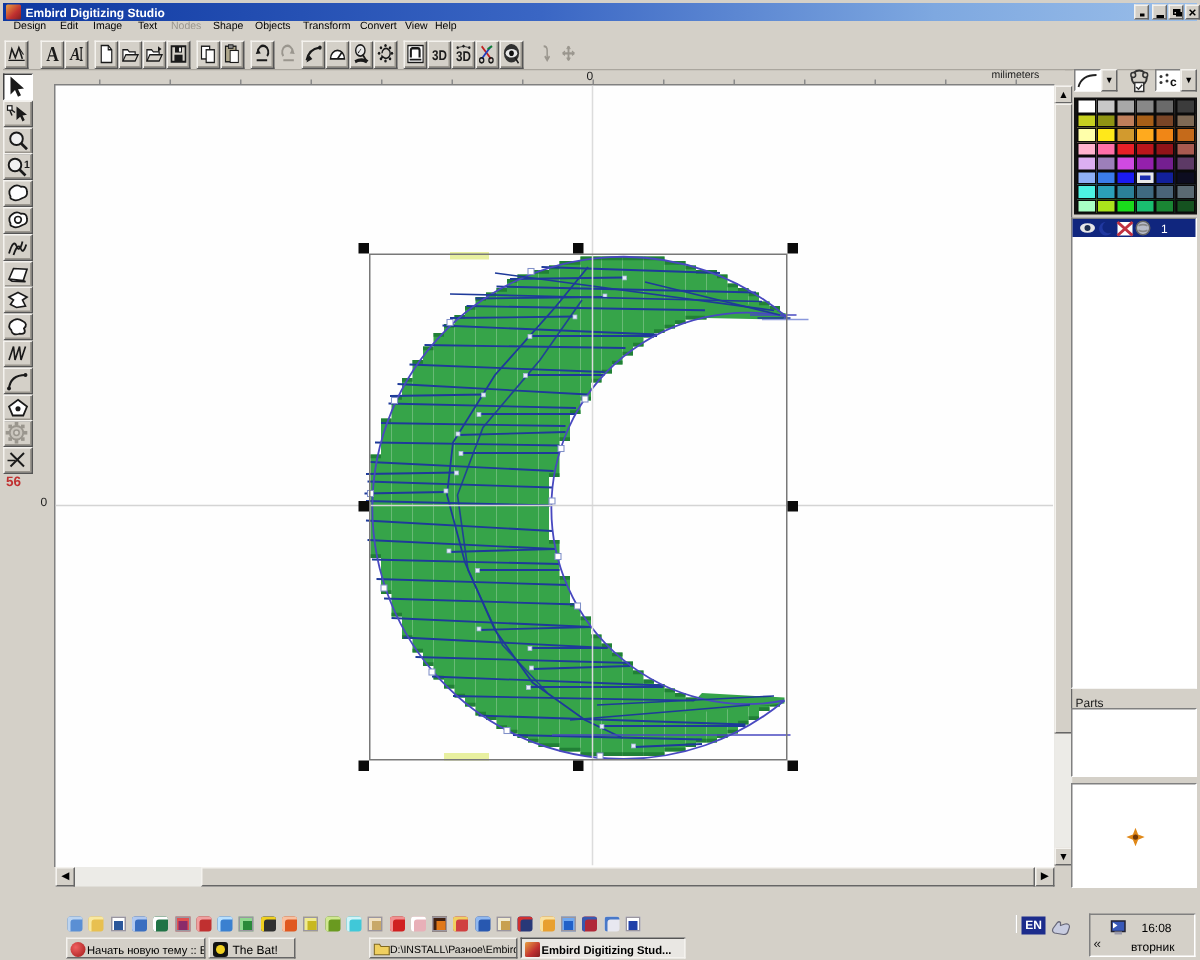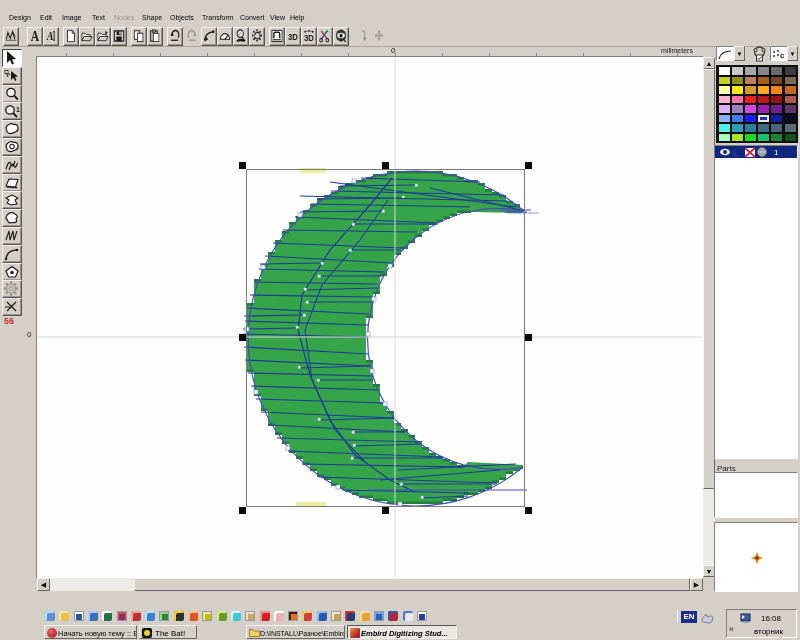--- a/index.html
+++ b/index.html
@@ -2,20 +2,35 @@
 <html><head><meta charset="utf-8"><style>
 * { margin:0; padding:0; box-sizing:border-box; }
 body { font-family:"Liberation Sans",sans-serif; width:800px; height:640px; overflow:hidden; background:#d4d0c8; }
 #w { position:relative; width:800px; height:640px; background:#d4d0c8; }
 .sunk { border-top:1px solid #808080; border-left:1px solid #808080; border-bottom:1px solid #fff; border-right:1px solid #fff; }
 .raise { border-top:1px solid #f4f2ee; border-left:1px solid #f4f2ee; border-bottom:1px solid #666; border-right:1px solid #666; }
 .sb { position:absolute; font-size:8px; color:#1a1a1a; }
 </style></head><body>
 <div id="w">
 
+<div style="position:absolute;left:2px;top:2px;width:796px;height:12px;background:linear-gradient(90deg,#0d37a0 0%,#3a66c4 45%,#7ea8e0 78%,#9abee9 100%);">
+  <div style="position:absolute;left:2px;top:1px;width:10px;height:10px;background:linear-gradient(135deg,#e8a040,#c03030 60%,#802020);border-radius:1px;"></div>
+  <div style="position:absolute;left:15px;top:1.5px;font-size:8px;font-weight:bold;color:#fff;letter-spacing:0;">Embird Digitizing Studio</div>
+  <div class="raise" style="position:absolute;left:754px;top:1px;width:10px;height:10px;background:#d4d0c8;">
+        <div style="position:absolute;left:3px;top:5px;width:3px;height:2px;background:#000;"></div>
+      </div>
+  <div class="raise" style="position:absolute;left:766px;top:1px;width:10px;height:10px;background:#d4d0c8;">
+        <div style="position:absolute;left:2px;top:6px;width:5px;height:2px;background:#000;"></div>
+      </div>
+  <div class="raise" style="position:absolute;left:777px;top:1px;width:10px;height:10px;background:#d4d0c8;">
+        <div style="position:absolute;left:2px;top:2px;width:5px;height:4px;border:1px solid #000;border-top-width:2px;"></div>
+        <div style="position:absolute;left:4px;top:4px;width:4px;height:3px;border:1px solid #000;border-top-width:2px;background:#d4d0c8;"></div>
+      </div>
+  <div class="raise" style="position:absolute;left:788px;top:1px;width:10px;height:10px;background:#d4d0c8;text-align:center;font-size:9px;font-weight:bold;line-height:9px;color:#000;">×</div>
+</div>
 
 <div style="position:absolute;left:2px;top:14px;width:796px;height:11px;font-size:7px;color:#000;">
   <span style="position:absolute;left:7px;">Design</span>
   <span style="position:absolute;left:38px;">Edit</span>
   <span style="position:absolute;left:60px;">Image</span>
   <span style="position:absolute;left:90px;">Text</span>
   <span style="position:absolute;left:112px;color:#9a968e;">Nodes</span>
   <span style="position:absolute;left:140px;">Shape</span>
   <span style="position:absolute;left:168px;">Objects</span>
   <span style="position:absolute;left:200px;">Transform</span>
@@ -775,21 +790,21 @@
   <span style="position:absolute;left:15px;top:2.5px;font-size:8px;color:#000;white-space:nowrap;">The Bat!</span>
 </div>
 <div class="raise" style="position:absolute;left:246px;top:625px;width:99px;height:14px;background:#d4d0c8;overflow:hidden;">
   <svg width="11" height="10" style="position:absolute;left:2px;top:2px">
         <path d="M0.5 8.5 V1.5 h3.5 l1 1.5 h5.5 v5.5 z" fill="#f0d060" stroke="#806820" stroke-width="0.8"></path>
       </svg>
   <span style="position:absolute;left:13px;top:3.5px;font-size:7px;color:#000;white-space:nowrap;">D:\INSTALL\Разное\Embird</span>
 </div>
 <div style="position:absolute;left:347px;top:625px;width:110px;height:14px;background:#e9e7e3;border-top:1px solid #555;border-left:1px solid #555;border-bottom:1px solid #f4f2ee;border-right:1px solid #f4f2ee;overflow:hidden;">
   <div style="position:absolute;left:2px;top:2px;width:10px;height:10px;background:linear-gradient(135deg,#e8a040,#c03030 60%,#802020);border-radius:1px;"></div>
-  <span style="position:absolute;left:13px;top:3px;font-size:7.5px;font-weight:bold;color:#000;white-space:nowrap;font-style:italic;">Embird Digitizing Stud...</span>
+  <span style="position:absolute;left:13px;top:3px;font-size:7.5px;font-weight:bold;color:#000;white-space:nowrap;">Embird Digitizing Stud...</span>
 </div>
 
 <div class="sunk" style="position:absolute;left:726px;top:609px;width:71px;height:29px;background:#d4d0c8;">
   <span style="position:absolute;left:2px;top:14px;font-size:9px;color:#222;">«</span>
   <svg width="13" height="13" style="position:absolute;left:13px;top:2px;">
         <rect x="1" y="2" width="9" height="7" fill="#3858b8" stroke="#223"></rect>
         <rect x="3" y="9" width="5" height="2" fill="#99a"></rect>
         <path d="M2 3 l3 2 -3 2 z" fill="#fff"></path>
       </svg>
   <span style="position:absolute;left:34px;top:4px;font-size:8px;color:#000;">16:08</span>

